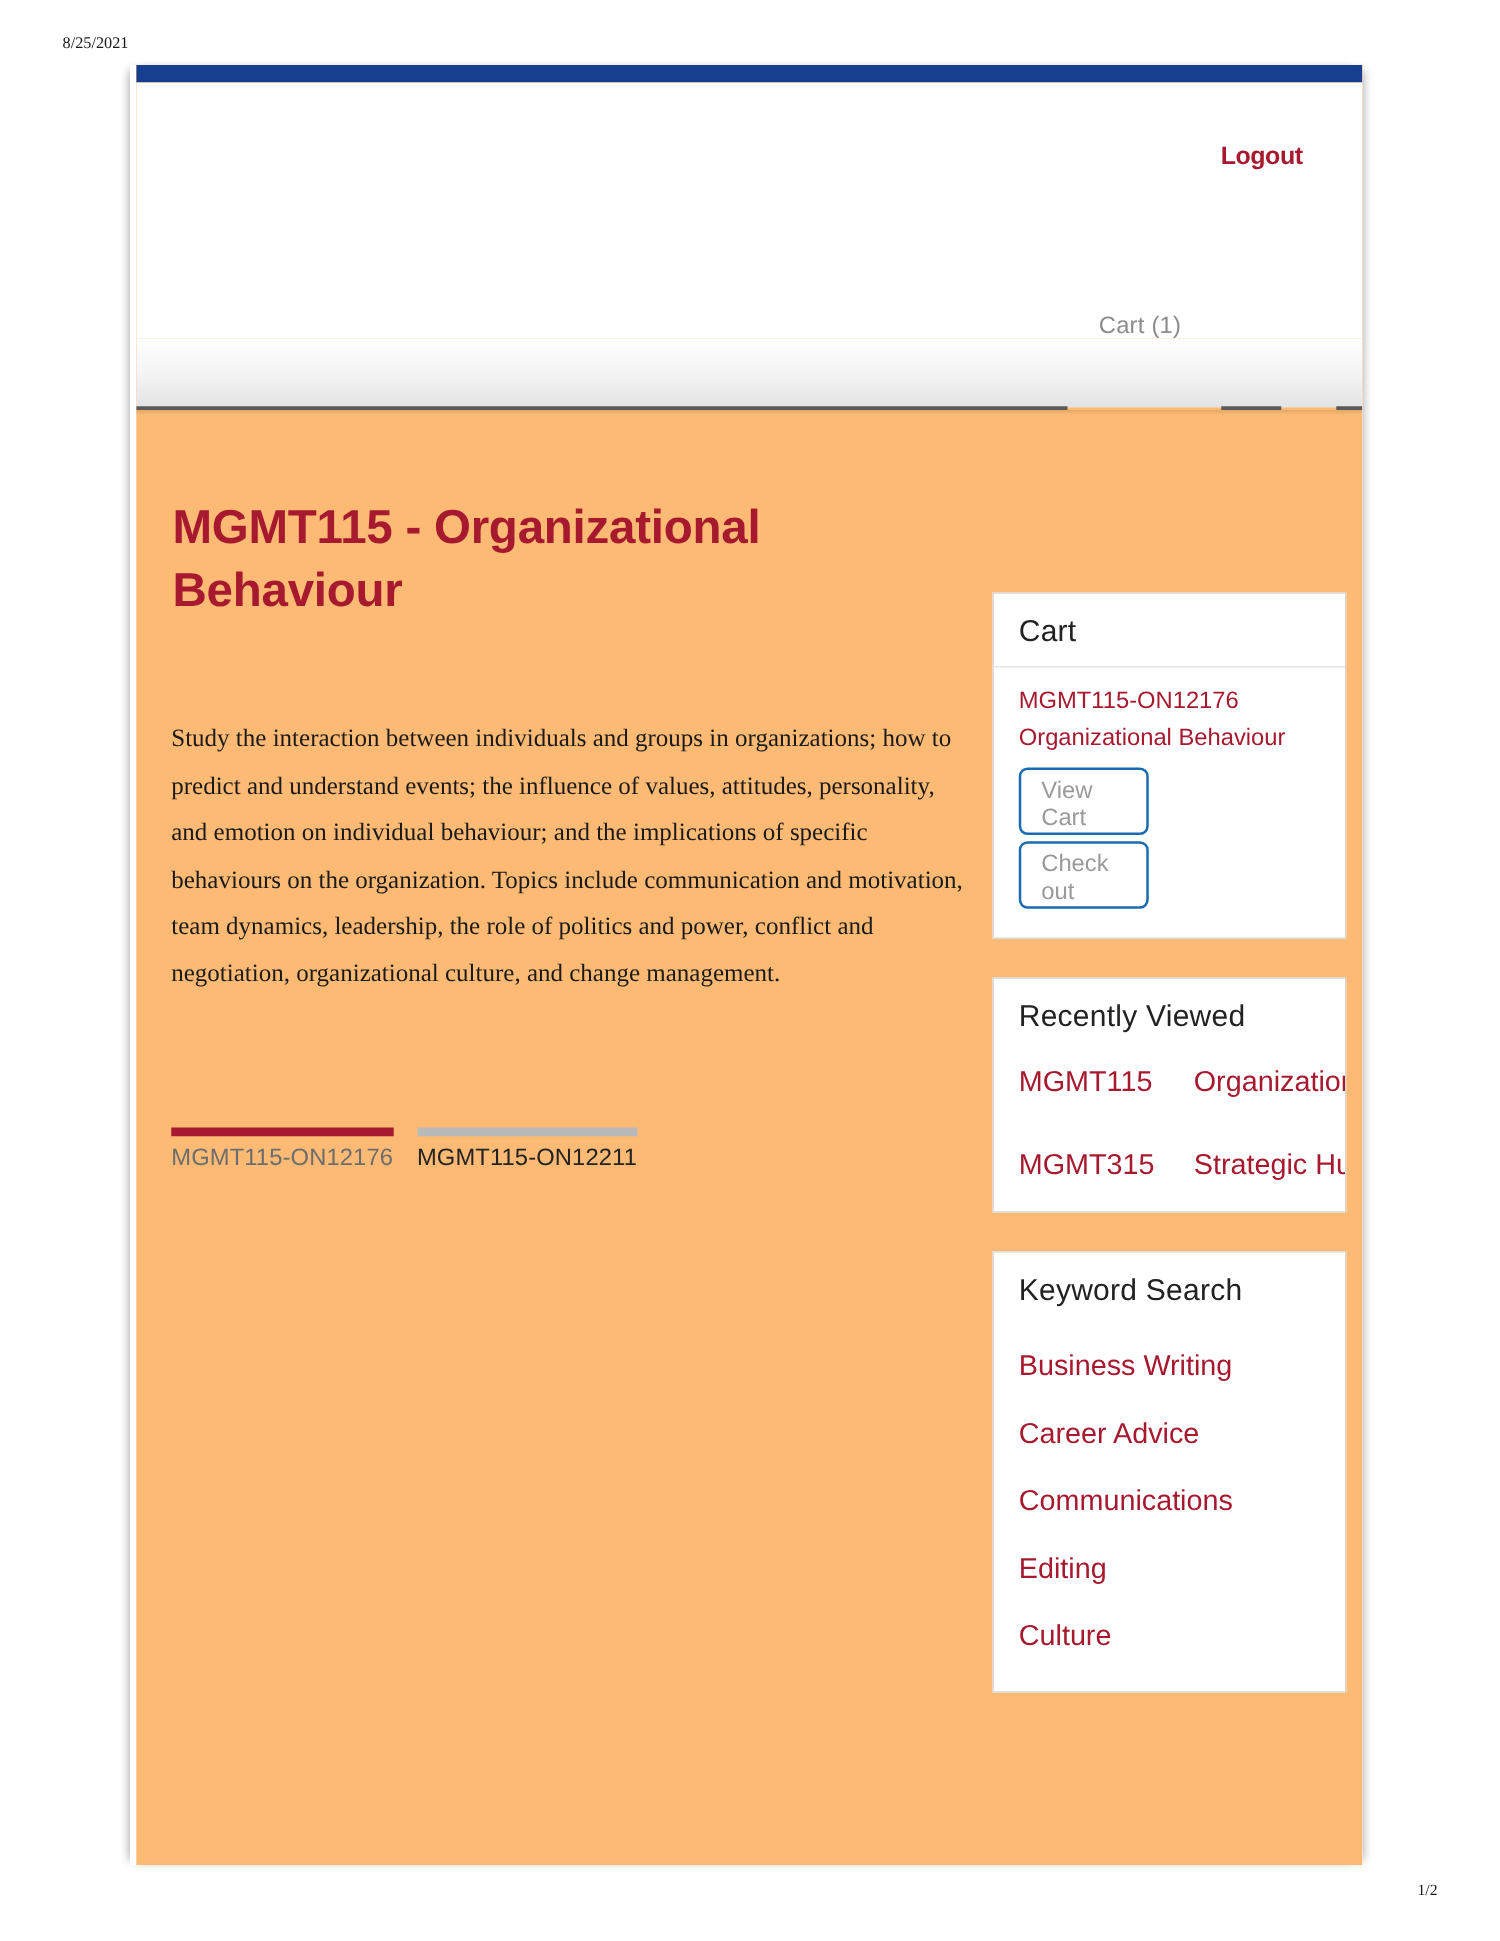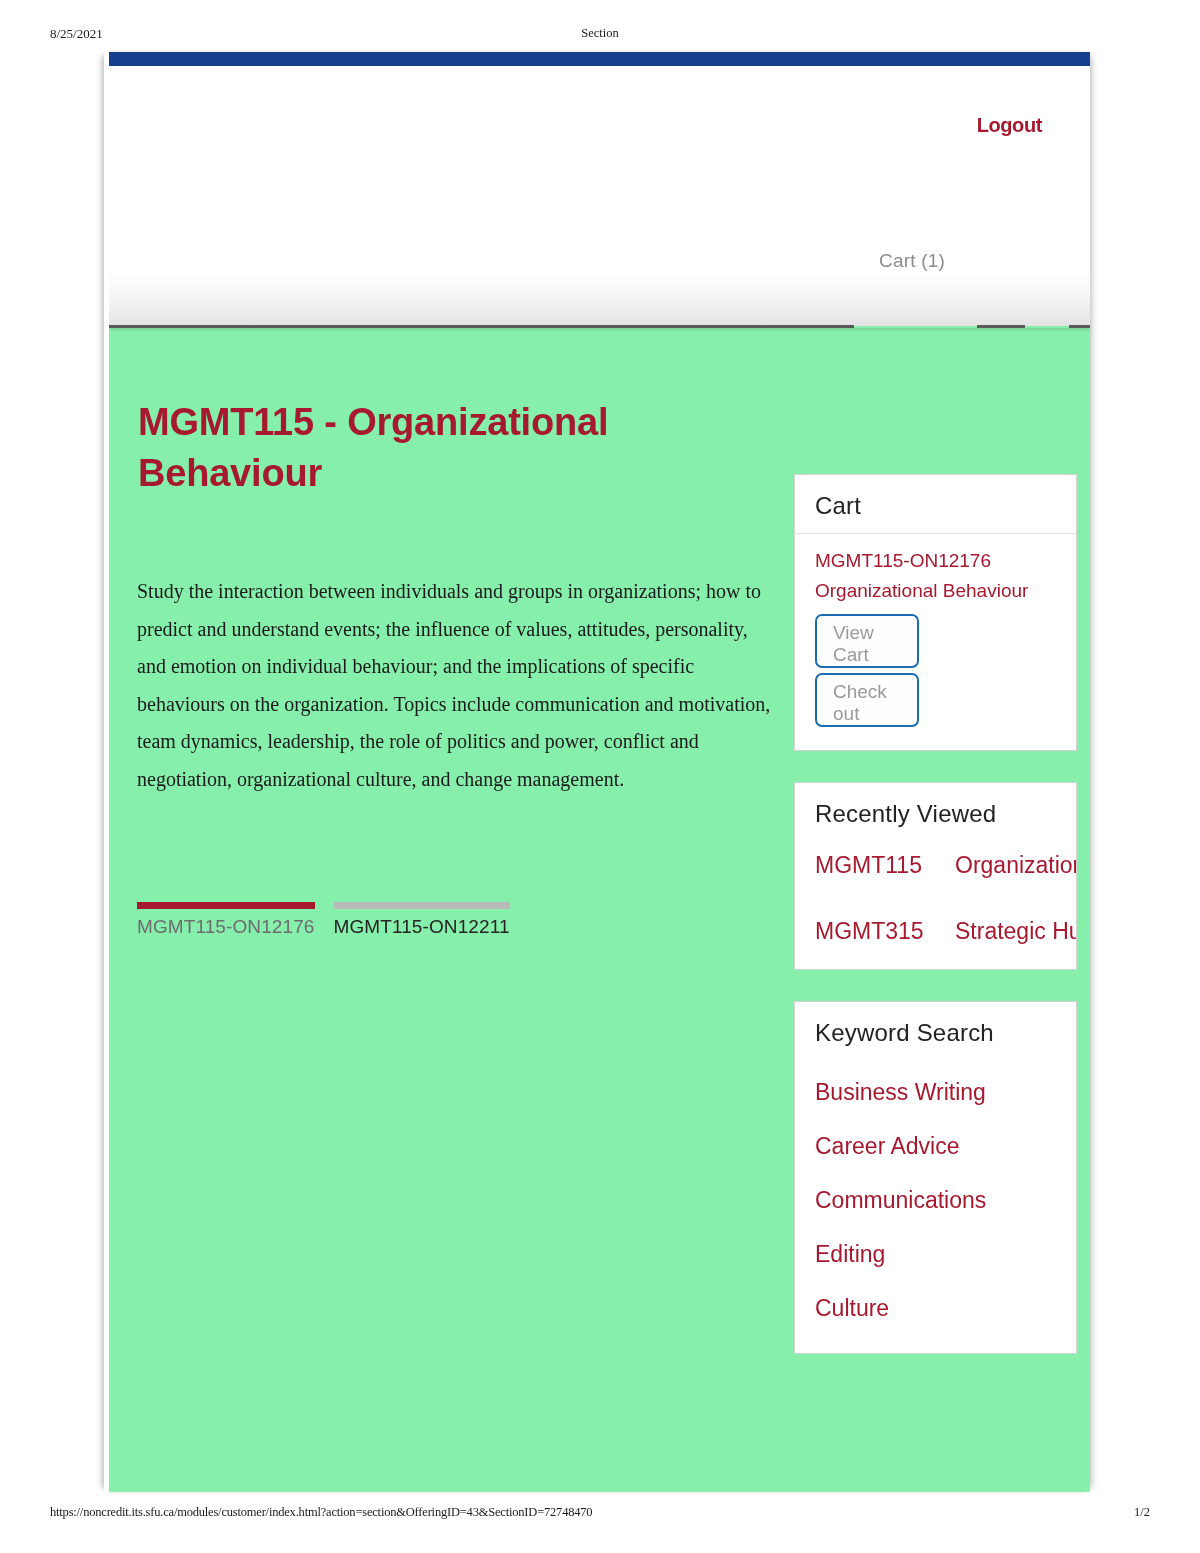--- a/index.html
+++ b/index.html
@@ -71,21 +71,21 @@
     background: #ffffff;
     overflow: hidden;
     box-shadow: -5px 0 7px -4px rgba(0,0,0,0.35), 5px 0 7px -4px rgba(0,0,0,0.30);
   }
   .page-inner {
     position: absolute;
     left: 5px;
     top: 0;
     width: 981px;
     height: 1440px;
-    background: #86efac;
+    background: #fdba74;
     overflow: hidden;
   }
 
   .topbar {
     position: absolute;
     left: 0; top: 0;
     width: 981px;
     height: 14px;
     background: #173f8f;
   }
@@ -315,21 +315,20 @@
     text-decoration: none;
     cursor: pointer;
     white-space: nowrap;
   }
 </style>
 </head>
 <body>
 
 <div class="print-header">
   <span class="ph-date">8/25/2021</span>
-  <span class="ph-title">Section</span>
 </div>
 
 <div class="page">
   <div class="page-inner">
 
     <div class="topbar"></div>
 
     <div class="site-header">
       <a class="logout-link">Logout</a>
       <div class="cart-indicator">Cart (1)</div>
@@ -402,15 +401,14 @@
             <a class="kw-link">Culture</a>
           </div>
         </div>
 
       </div>
     </div>
   </div>
 </div>
 
 <div class="print-footer">
-  <span class="pf-url">https://noncredit.its.sfu.ca/modules/customer/index.html?action=section&amp;OfferingID=43&amp;SectionID=72748470</span>
   <span class="pf-page">1/2</span>
 </div>
 
 </body></html>

